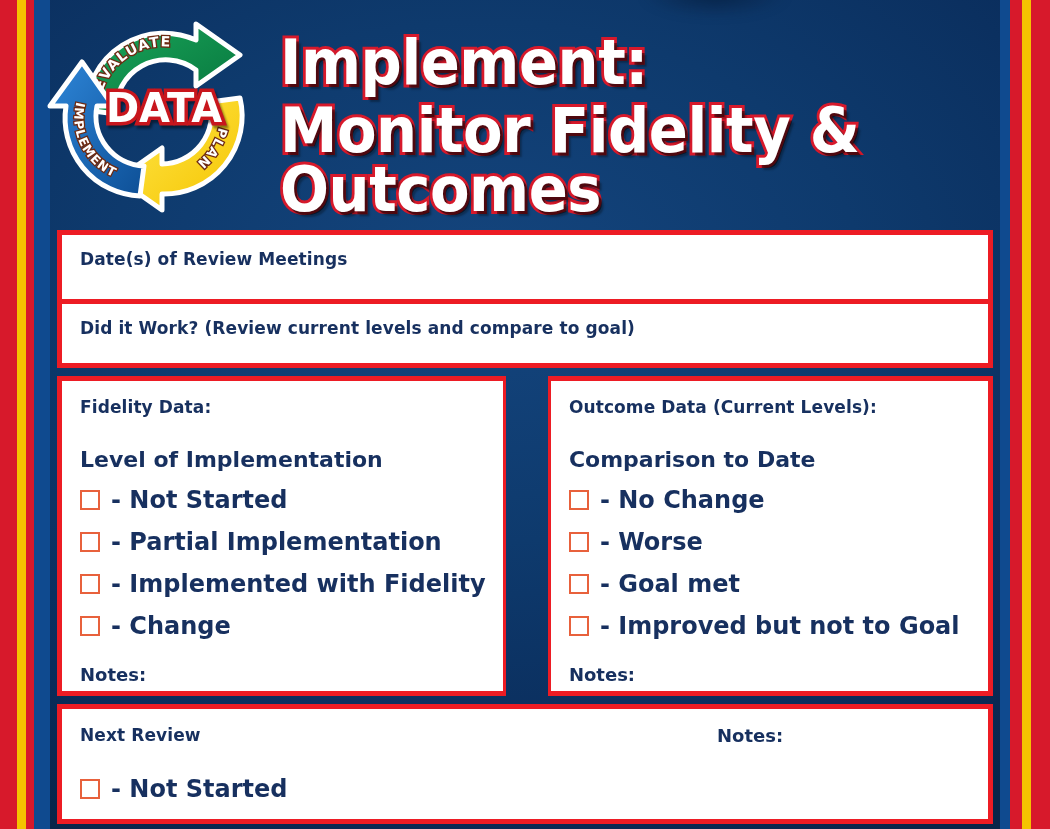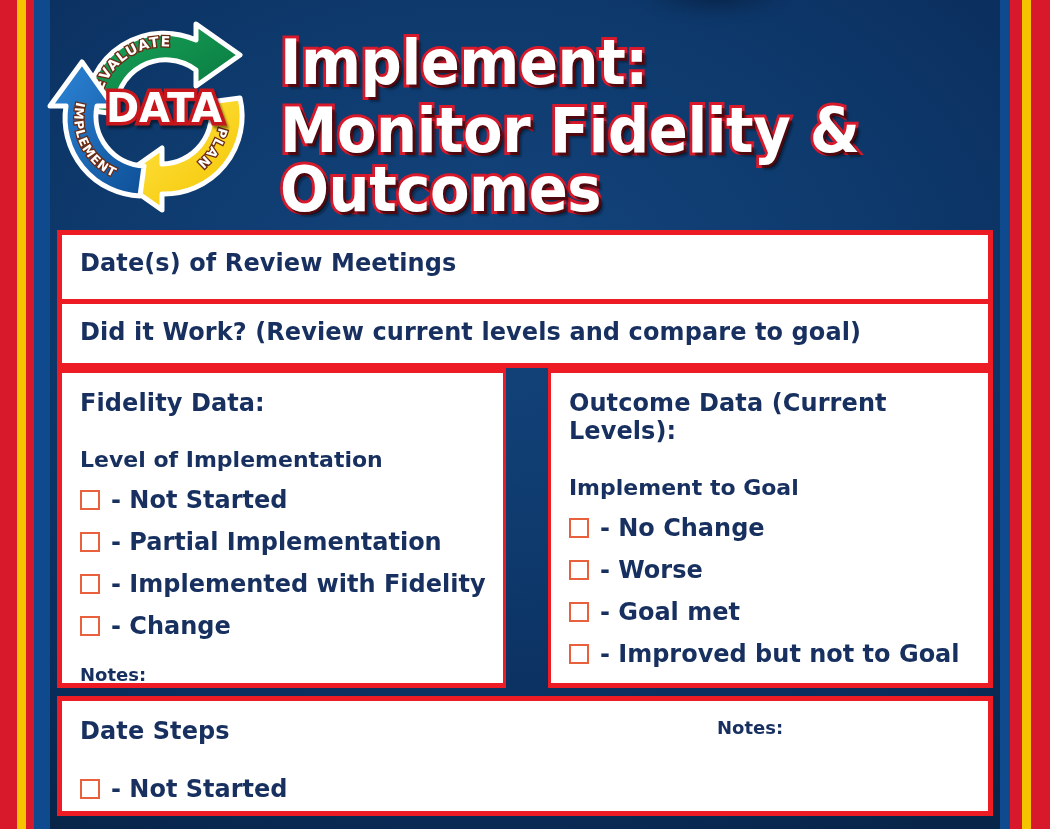--- a/index.html
+++ b/index.html
@@ -58,33 +58,33 @@
   .panel{
     background:#ffffff;
     border:5px solid #ed1c24;
     box-sizing:border-box;
     color:#172e63;
   }
   .panel + .panel.joined{border-top:0;}
   .p-date{height:74px;padding:14px 0 0 18px;}
   .p-work{height:64px;padding:14px 0 16px 18px;}
 
-  .cols{display:flex;gap:42px;}
+  .cols{display:flex;margin-top:8px;gap:42px;}
   .col{
     background:#ffffff;border:5px solid #ed1c24;box-sizing:border-box;
     padding:16px 0 0 18px;height:320px;color:#172e63;
   }
   .col.left{width:470px;border-right-width:3px;}
   .col.right{width:466px;border-left-width:3px;}
 
   .p-next{margin-top:8px;height:120px;padding:16px 0 0 18px;position:relative;}
 
   .hdr{
     font-family:"DejaVu Sans", sans-serif;
-    font-weight:bold;font-size:24px;color:#17305f;
+    font-weight:bold;font-size:17px;color:#17305f;
     letter-spacing:.1px;
   }
   .sec{
     font-family:"DejaVu Sans", sans-serif;
     font-weight:bold;font-size:22px;color:#17305f;
     margin-top:30px;
   }
   .notes{
     font-family:"DejaVu Sans", sans-serif;
     font-weight:bold;font-size:18px;color:#17305f;
@@ -208,21 +208,21 @@
         <div class="opt">
           <span class="cbx"></span>
           <span class="opt-lbl">- Change</span>
         </div>
 
         <div class="notes">Notes:</div>
       </div>
 
       <div class="col right">
         <div class="hdr">Outcome Data (Current Levels):</div>
-        <div class="sec">Implement to Goal</div>
+        <div class="sec">Comparison to Date</div>
 
         <div class="opt">
           <span class="cbx"></span>
           <span class="opt-lbl">- No Change</span>
         </div>
         <div class="opt">
           <span class="cbx"></span>
           <span class="opt-lbl">- Worse</span>
         </div>
         <div class="opt">
@@ -232,21 +232,21 @@
         <div class="opt">
           <span class="cbx"></span>
           <span class="opt-lbl">- Improved but not to Goal</span>
         </div>
 
         <div class="notes">Notes:</div>
       </div>
     </div>
 
     <div class="panel p-next">
-      <div class="hdr">Date Steps</div>
+      <div class="hdr">Next Review</div>
       <div class="next-notes">Notes:</div>
       <div class="opt" style="margin-top:30px">
         <span class="cbx"></span>
         <span class="opt-lbl">- Not Started</span>
       </div>
     </div>
 
   </div>
 </div>
 

